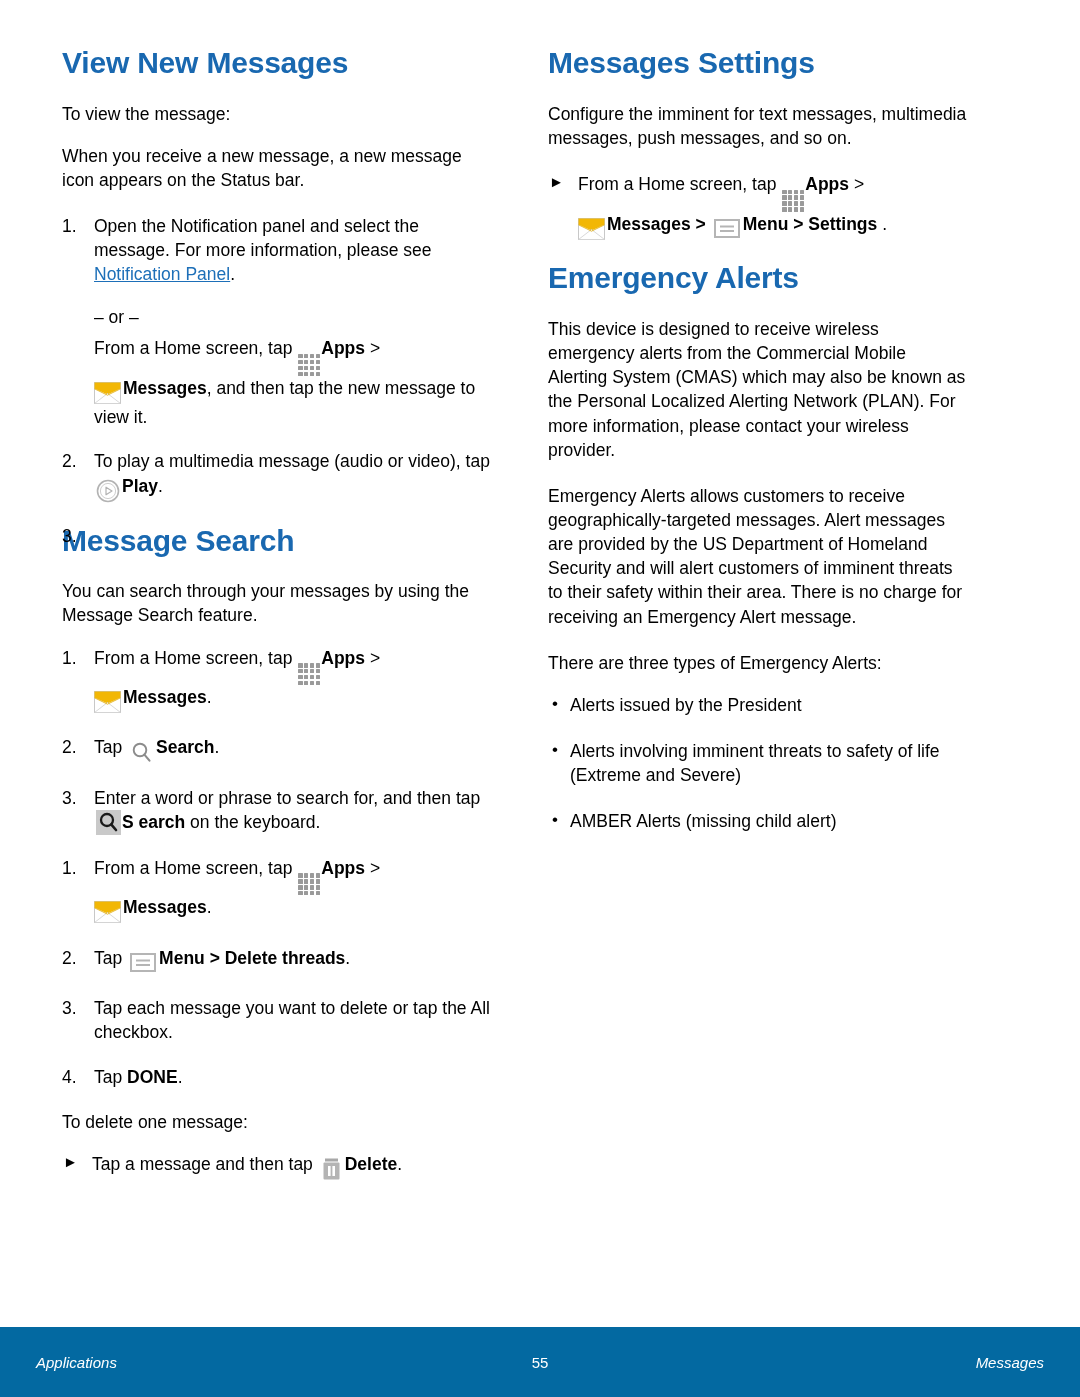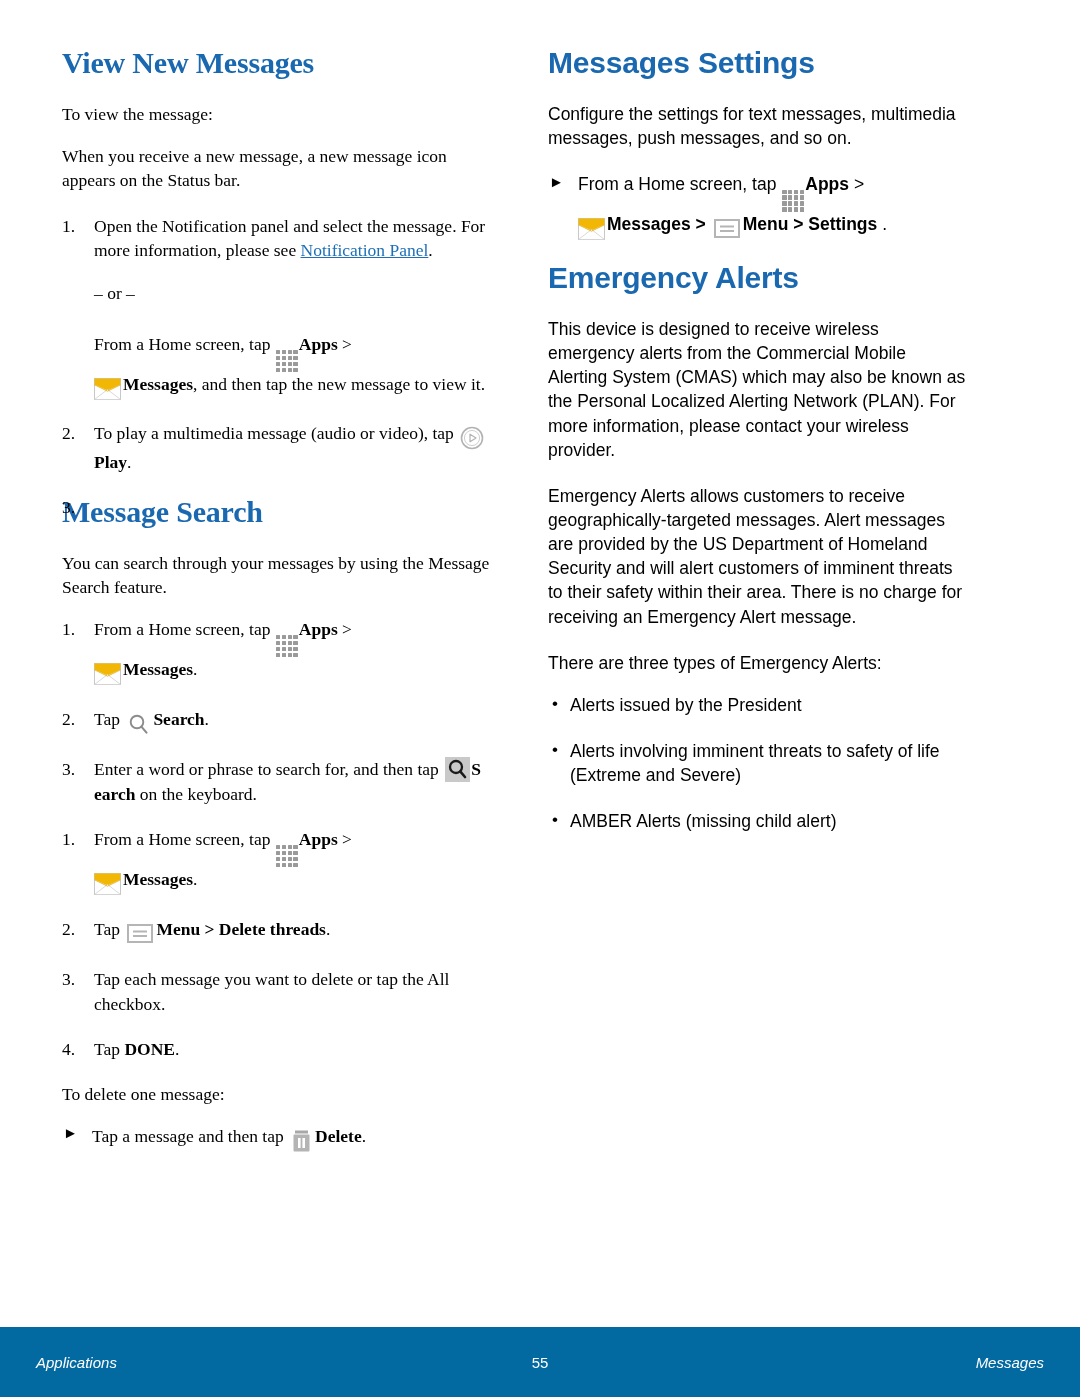--- a/index.html
+++ b/index.html
@@ -22,21 +22,21 @@
 
   .columns {
     display: flex;
     gap: 0px;
     align-items: flex-start;
   }
   .col {
     width: 470px;
     flex: 0 0 470px;
   }
-  .col-left { padding-left: 22px; padding-right: 18px; font-family: Liberation Serif, serif; }
+  .col-left { padding-left: 22px; padding-right: 18px; }
   .col-right { padding-left: 38px; padding-right: 12px; }
 
   h1.section-heading {
     color: #1968b0;
     font-size: 30px;
     font-weight: bold;
     line-height: 1.12;
     margin: 0 0 22px 0;
     letter-spacing: -0.2px;
   }
@@ -76,21 +76,21 @@
 
   .sub-block {
     padding-left: 32px;
     font-size: 17.5px;
     line-height: 1.38;
     margin-bottom: 20px;
   }
   .or-line {
     padding-left: 32px;
     font-size: 17.5px;
-    margin: 0 0 28px 0;
+    margin: 0 0 8px 0;
   }
 
   .arrow-item {
     position: relative;
     padding-left: 30px;
     font-size: 17.5px;
     line-height: 1.42;
     margin-bottom: 20px;
   }
   .arrow-item .arrow {
@@ -366,21 +366,21 @@
               <rect x="11.4" y="9" width="2.6" height="10" fill="#ffffff"></rect>
             </svg></span><b>Delete</b><span>.</span>
       </div>
 
     </div>
 
     <div class="col col-right">
 
       <h1 class="section-heading">Messages Settings</h1>
 
-      <p class="body">Configure the settings for text messages, multimedia messages, push messages, and so on.</p>
+      <p class="body">Configure the imminent for text messages, multimedia messages, push messages, and so on.</p>
 
       <div class="arrow-item">
         <span class="arrow">►</span>
         <span>From a Home screen, tap </span><span class="icon-apps ico">
             <i></i>
             <i></i>
             <i></i>
             <i></i>
             <i></i>
             <i></i>

